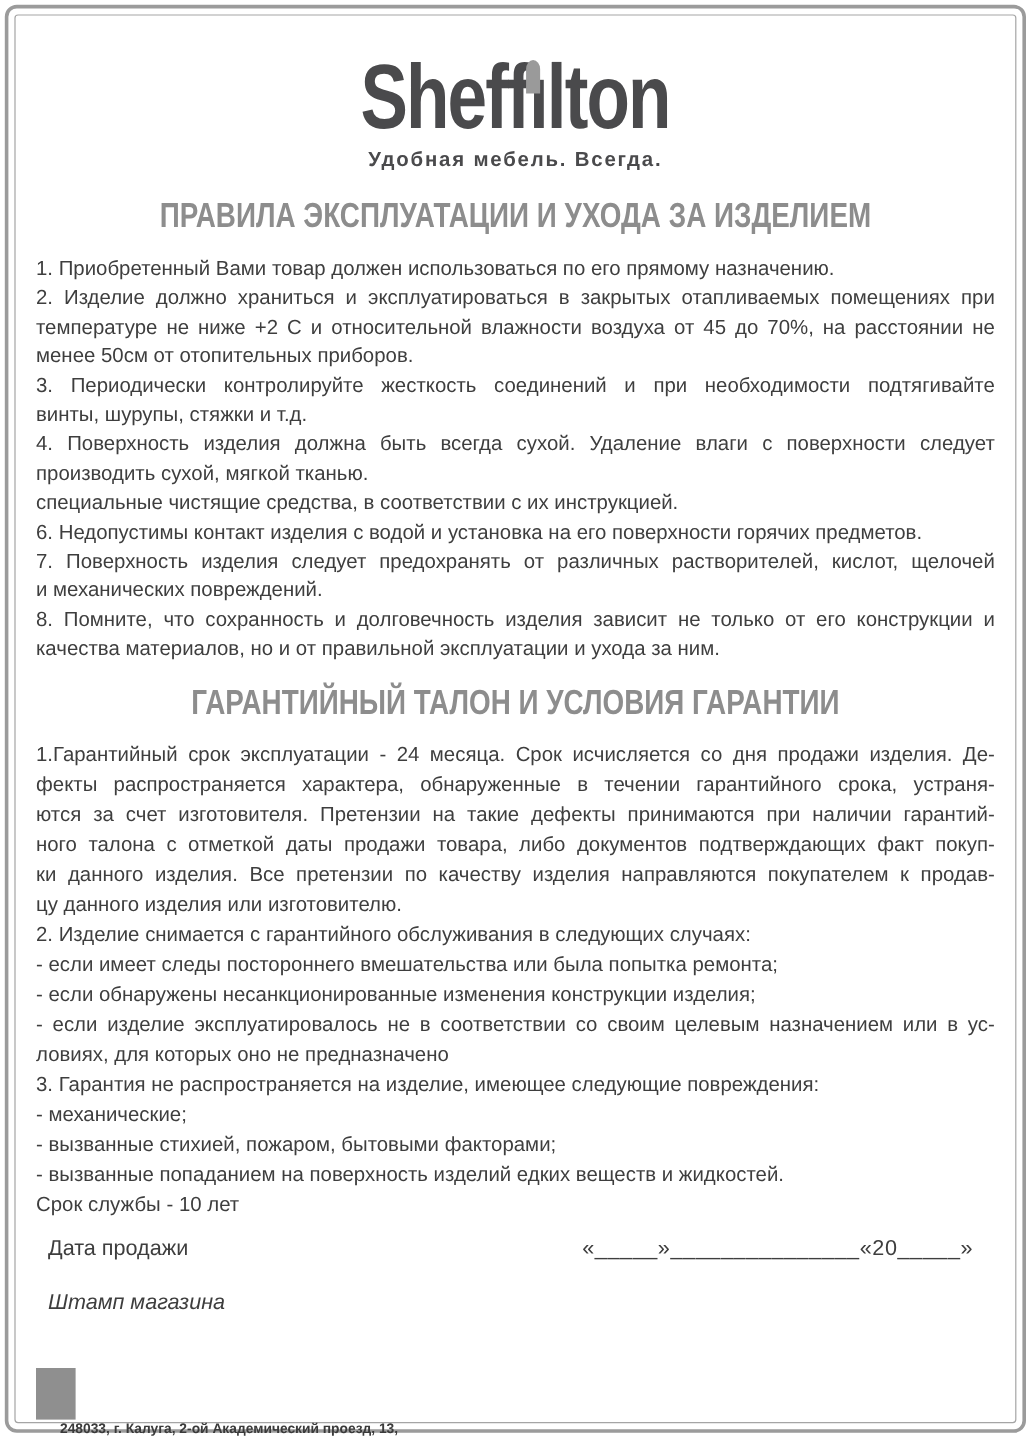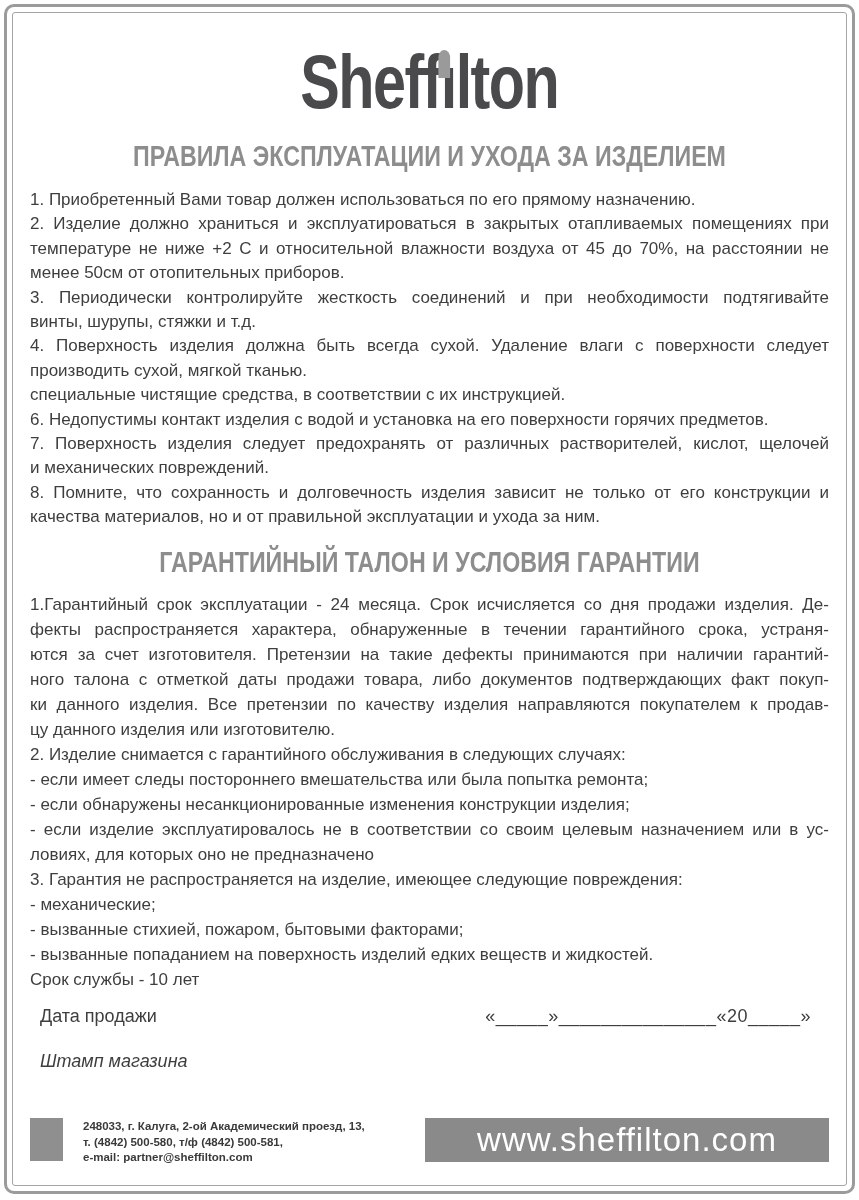--- a/index.html
+++ b/index.html
@@ -52,21 +52,21 @@
   
   .date-row {
     display:flex; justify-content:space-between; align-items:baseline;
     margin-top:14px; padding-left:10px; padding-right:18px;
     font-size:18px; color:var(--body_text, #3e3e3e);
   }
   .date-blank { letter-spacing:.5px; white-space:nowrap; }
   .stamp-row { margin-top:24px; padding-left:10px; font-size:18px; color:var(--body_text, #3e3e3e);font-style:italic; }
 
   
-  footer { position:absolute; left:0; right:0; bottom:22px; height:46px; display:flex; align-items:flex-start; }
+  footer { position:absolute; left:0; right:0; bottom:0; height:46px; display:flex; align-items:flex-start;flex-direction:column; }
   .sq { width:33px; height:43px; background:var(--footer_square, #8f8f8f); flex:0 0 auto; }
   .addr {
     margin-left:20px; font-size:11.5px; font-weight:bold; line-height:15.5px;
     color:#3a3a3a; padding-top:1px;
   }
   .site-banner {
     margin-left:auto; background:var(--banner_bg, #8a8a8a); color:var(--banner_text, #ffffff);
     width:404px; height:44px; display:flex; align-items:center; justify-content:center;
     font-size:33px; letter-spacing:1px; white-space:nowrap;
   }
@@ -76,20 +76,21 @@
 
 <div class="page">
   <div class="outer-border"></div>
   <div class="inner-border"></div>
 
   <div class="content">
 
     <header>
       <div class="logo-block">
         <div class="logo-text"><span>Sheff</span><span class="iwrap"><span class="gray-hook"></span><span>ı</span></span><span>lton</span></div>
+        <div class="tagline">Удобная мебель. Всегда.</div>
       </div>
     </header>
 
     <h1>ПРАВИЛА ЭКСПЛУАТАЦИИ И УХОДА ЗА ИЗДЕЛИЕМ</h1>
 
     <section class="textblock">
         <div class="tline">1. Приобретенный Вами товар должен использоваться по его прямому назначению.</div>
         <div class="tline just">2. Изделие должно храниться и эксплуатироваться в закрытых отапливаемых помещениях при</div>
         <div class="tline just">температуре не ниже +2 С и относительной влажности воздуха от 45 до 70%, на расстоянии не</div>
         <div class="tline">менее 50см от отопительных приборов.</div>

